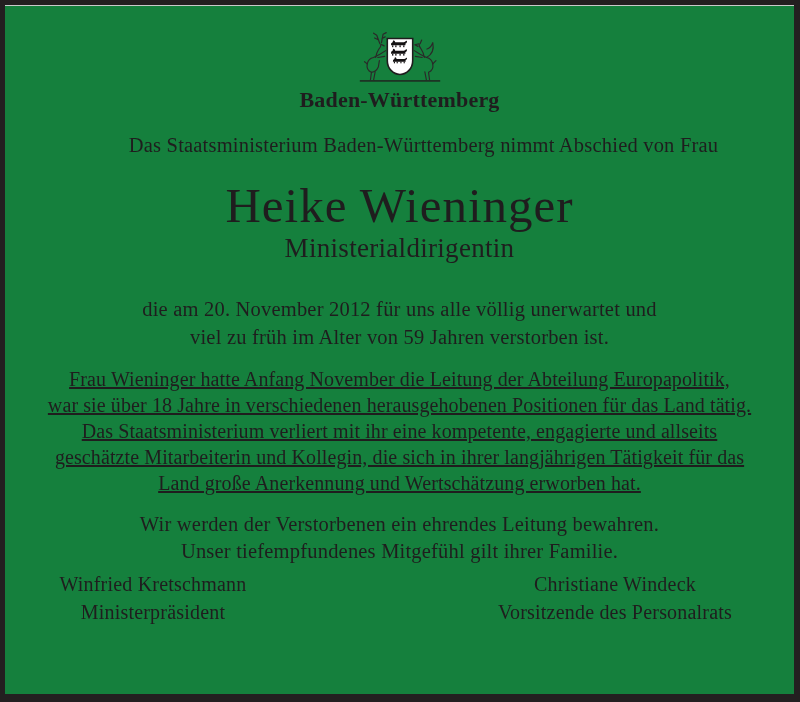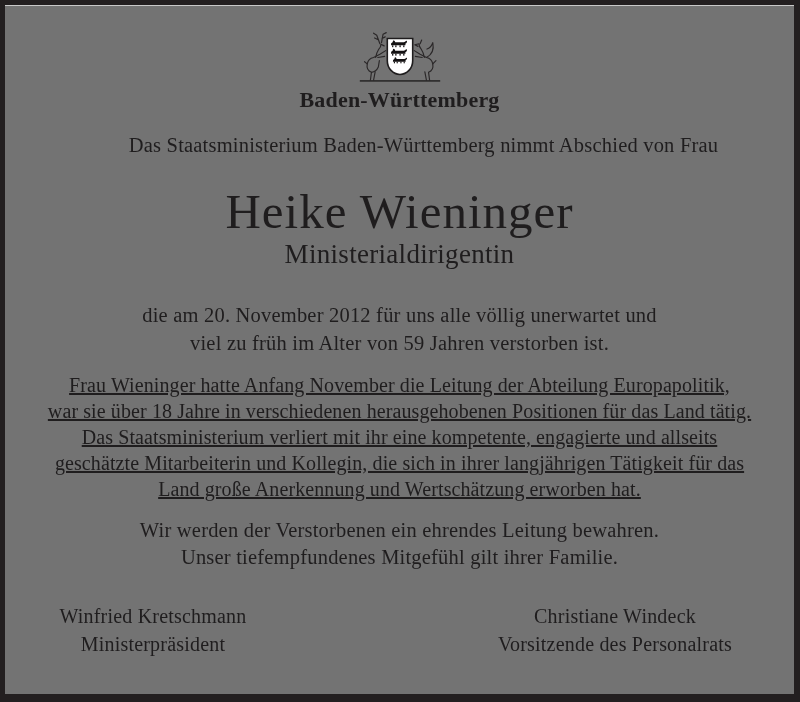--- a/index.html
+++ b/index.html
@@ -1,20 +1,20 @@
 <!DOCTYPE html>
 <html><head>
 <meta charset="utf-8">
 <style>
   html,body{margin:0;padding:0;background:#e9e9e9;}
   .notice{
     box-sizing:border-box;
     width:800px;height:702px;
     margin:0 auto;
-    background:#737373;
+    background:#15803d;
     border-style:solid;
     border-color:#231f20;
     border-top-width:5px;
     border-left-width:5px;
     border-right-width:6px;
     border-bottom-width:8px;
     font-family:"Liberation Serif","DejaVu Serif",serif;
     color:#1f1d1e;
     overflow:hidden;
     position:relative;
@@ -26,28 +26,28 @@
     text-align:center;
     padding-top:24px;
   }
   .crest-wrap{line-height:0;}
   .crest{display:block;margin:0 auto;}
   .brand{
     font-size:22px;font-weight:700;letter-spacing:.2px;
     margin-top:2px;line-height:26px;
   }
   .intro{margin-top:19px;font-size:20.5px;line-height:26px;letter-spacing:.2px;white-space:nowrap;padding-left:48px;}
-  .name{margin-top:28px;font-size:49px;line-height:52px;letter-spacing:1px;}
+  .name{margin-top:22px;font-size:49px;line-height:52px;letter-spacing:1px;}
   .subtitle{font-size:27px;line-height:30px;margin-top:1px;letter-spacing:.3px;}
   .death{margin-top:33px;font-size:20.5px;line-height:27.5px;letter-spacing:.2px;}
   .tribute{margin-top:15px;font-size:20px;line-height:26px;letter-spacing:.1px;padding:0 4px;text-decoration:underline;}
   .tribute div, .death div, .condolence div{white-space:nowrap;}
   .condolence{margin-top:15px;font-size:20.5px;line-height:27px;letter-spacing:.2px;}
   .sigs{
-    margin-top:32px;
+    margin-top:6px;
     display:flex;justify-content:space-between;
     padding-left:48px;padding-right:60px;
     font-size:20px;line-height:27.5px;letter-spacing:.2px;
   }
   .sig{text-align:center;}
   .sig-left{min-width:200px;}
   .sig-right{min-width:238px;}
 </style>
 </head>
 <body>

